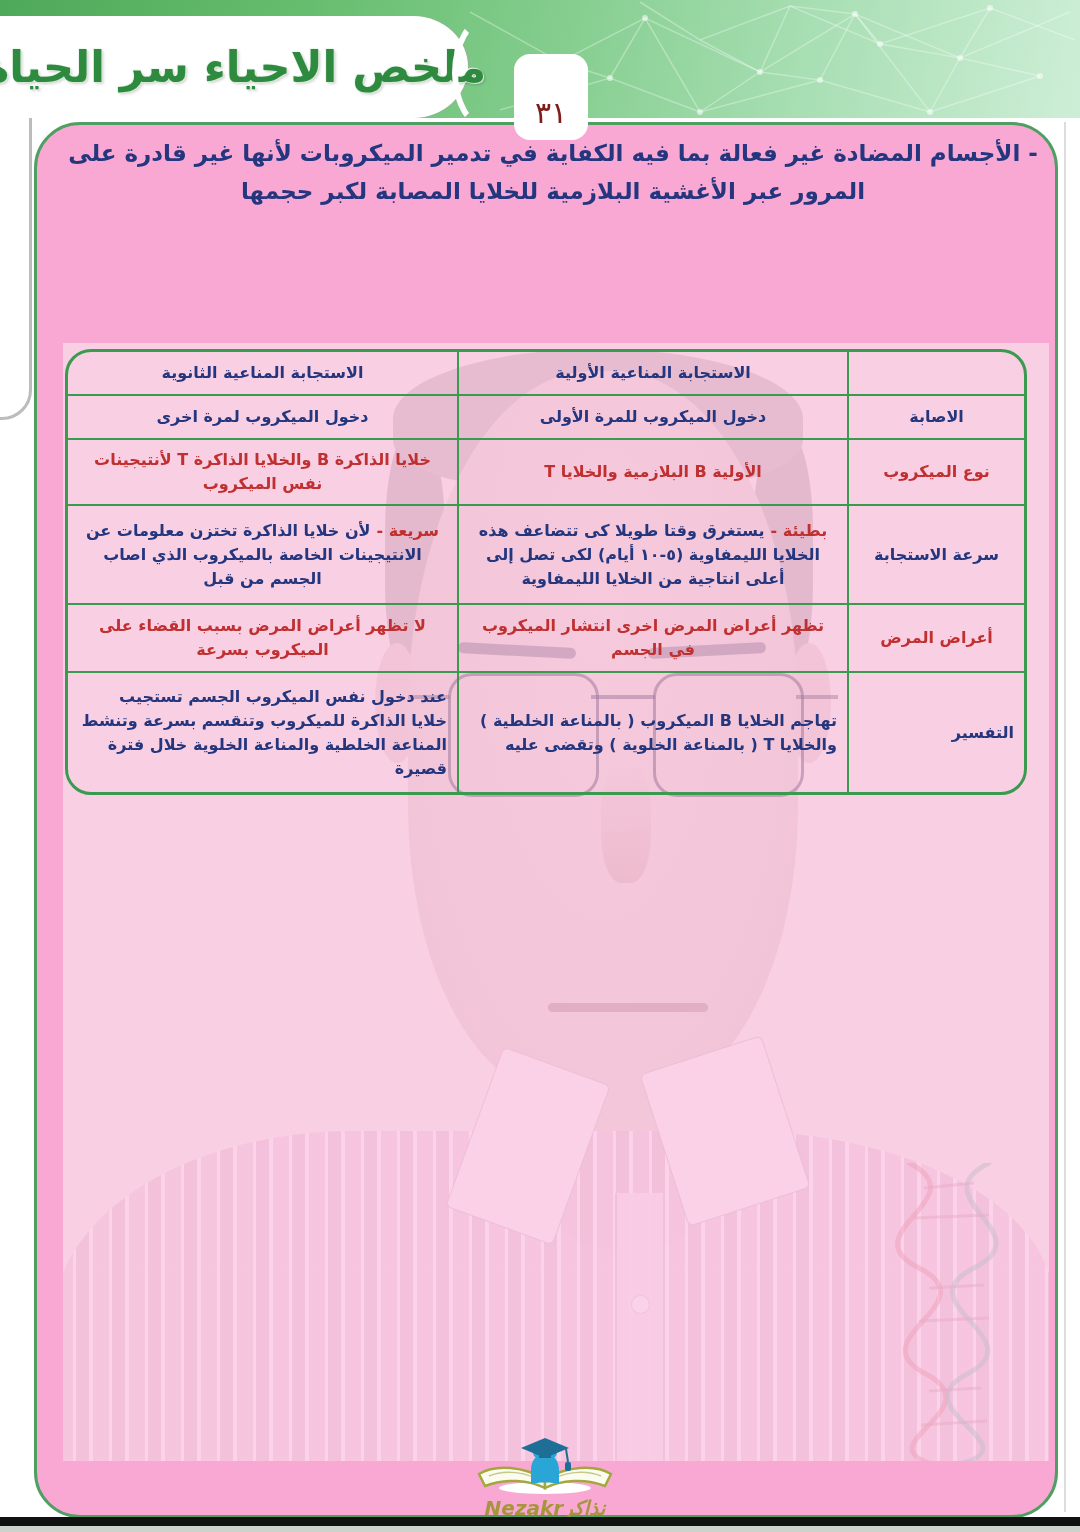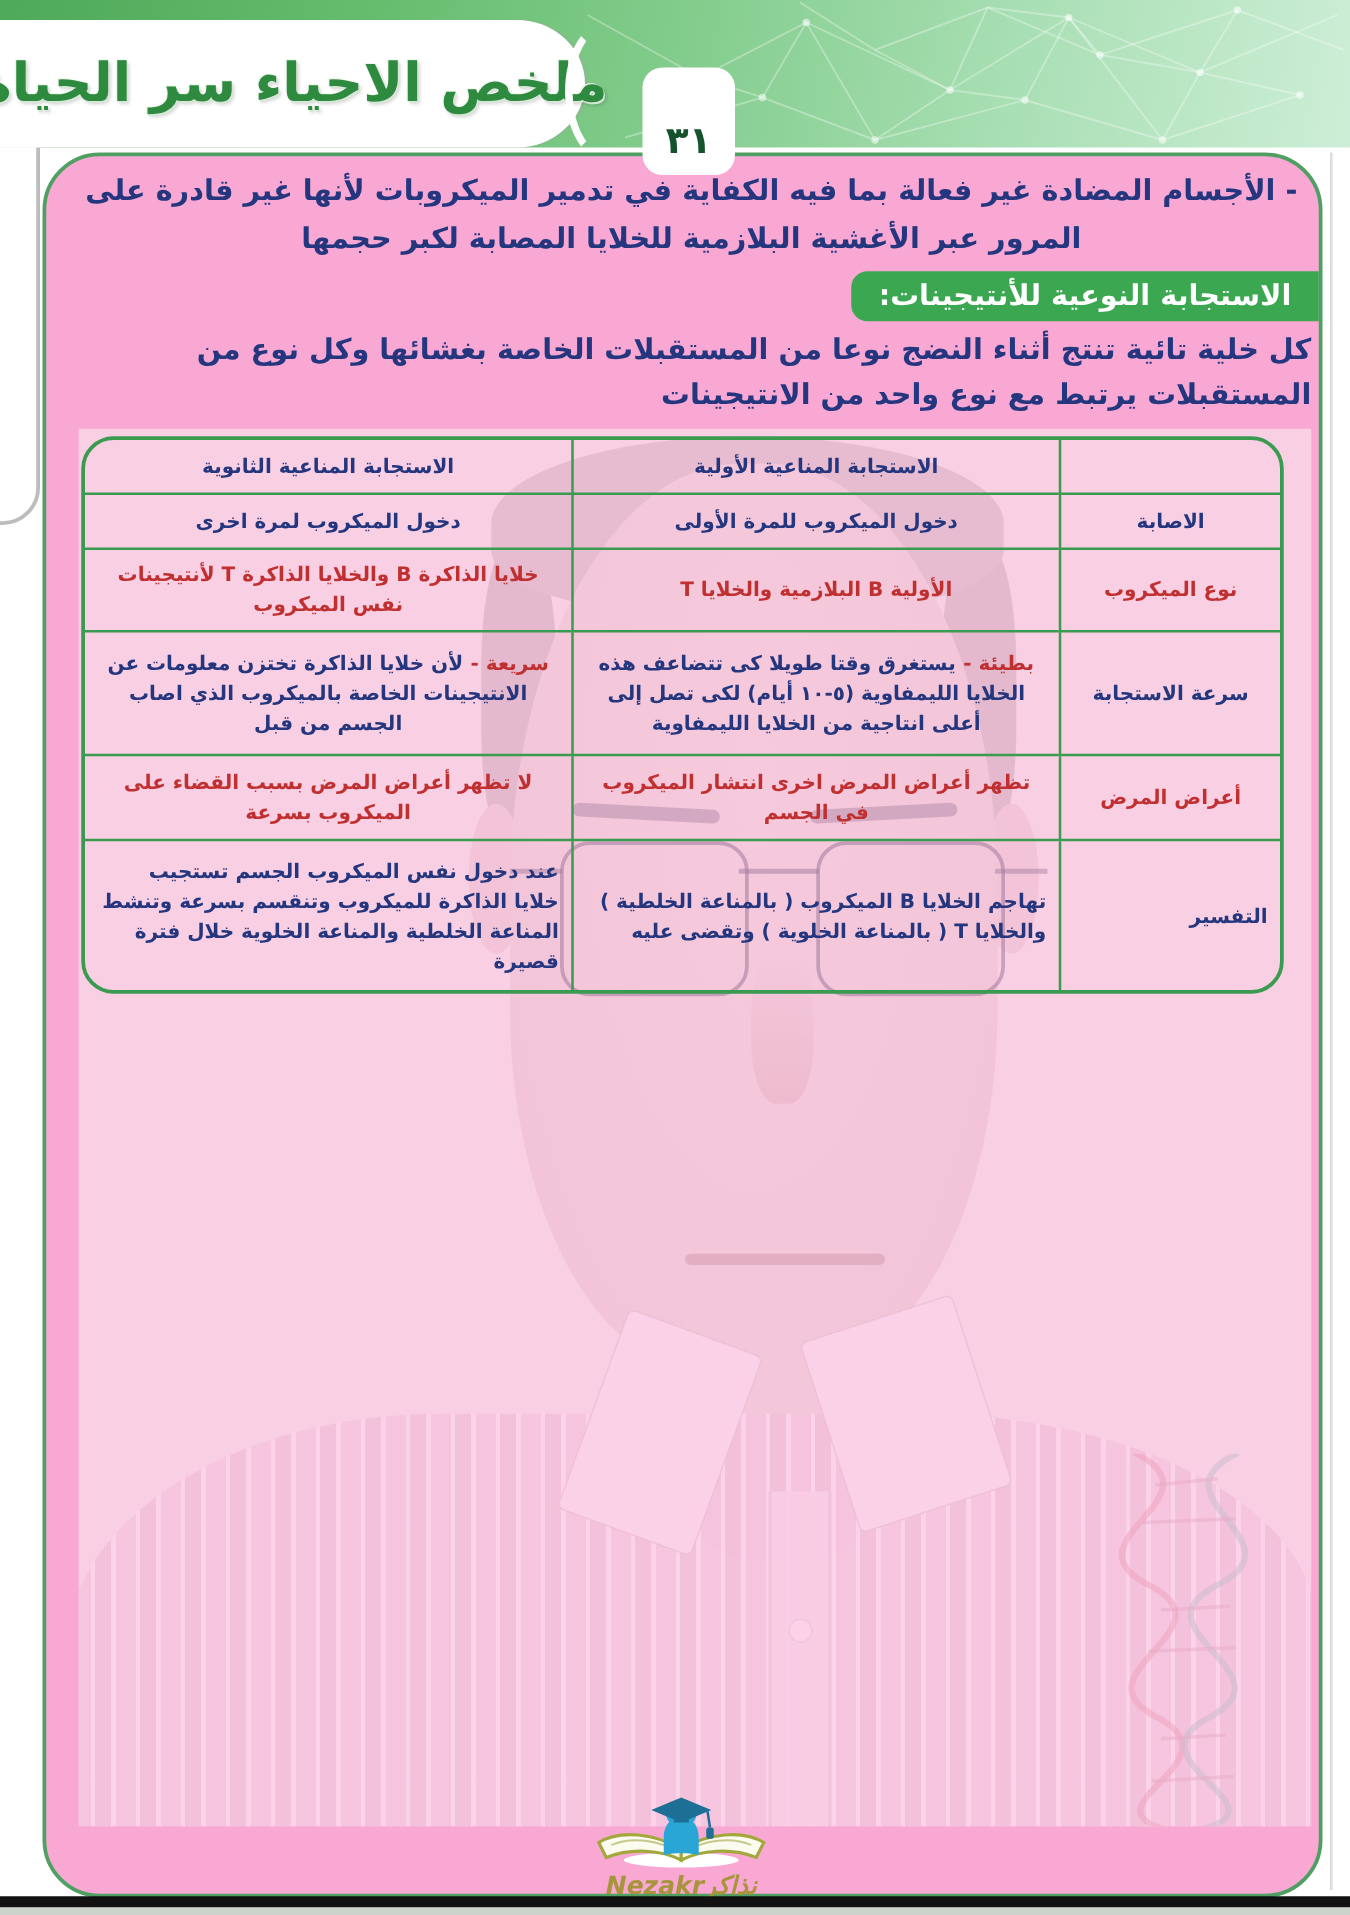--- a/index.html
+++ b/index.html
@@ -19,21 +19,21 @@
          box-shadow:2px 0 0 rgba(160,170,160,.45);z-index:5;
          display:flex;align-items:center;justify-content:center;}
   .plate-title{color:#2d8a3e;font-weight:bold;font-size:43px;white-space:nowrap;direction:rtl;
                text-shadow:1px 1px 0 #d8e6d8,-1px -1px 0 #eef5ee,2px 2px 3px rgba(0,0,0,.18);
                padding-left:26px;}
   .paren{position:absolute;left:452px;top:16px;width:58px;height:102px;border:6px solid transparent;
          border-left-color:#ffffff;border-radius:50%;z-index:6;}
 
   .tab{position:absolute;left:514px;top:54px;width:74px;height:86px;background:#ffffff;
        border-radius:16px;z-index:6;display:flex;align-items:flex-end;justify-content:center;}
-  .tab span{color:#14532d;font-size:30px;font-weight:bold;padding-bottom:10px;}
+  .tab span{color:#7f1d1d;font-size:30px;font-weight:normal;padding-bottom:10px;}
 
   
   .frame{position:absolute;left:34px;top:122px;width:1018px;height:1390px;
          border:3px solid #4f9f63;border-radius:46px;background:#f9a8d4;z-index:2;}
   .edge-line{position:absolute;left:1064px;top:122px;width:2px;height:1390px;background:#dcdcdc;z-index:1;}
 
   
   .watermark{position:absolute;left:0;top:0;width:1018px;height:1390px;border-radius:43px;
              overflow:hidden;opacity:.5;z-index:0;}
   .photo{position:absolute;left:26px;top:218px;width:986px;height:1118px;overflow:hidden;
@@ -192,23 +192,21 @@
               <line x1="50" y1="158" x2="120" y2="155"></line>
             <line x1="60" y1="228" x2="112" y2="225"></line>
               <line x1="52" y1="262" x2="118" y2="258"></line>
           </g>
         </svg>
       </div>
     </div>
 
     <div class="bullet">- الأجسام المضادة غير فعالة بما فيه الكفاية في تدمير الميكروبات لأنها غير قادرة على المرور عبر الأغشية البلازمية للخلايا المصابة لكبر حجمها</div>
 
-    <div class="badge">الاستجابة النوعية للأنتيجينات:</div>
-
-    <div class="para">كل خلية تائية تنتج أثناء النضج نوعا من المستقبلات الخاصة بغشائها وكل نوع من المستقبلات يرتبط مع نوع واحد من الانتيجينات</div>
+
 
     <div class="tablewrap">
       <table class="resp">
         <colgroup>
             <col style="width:176px">
             <col style="width:390px">
             <col>
           </colgroup>
         <tbody>
             <tr class="hr0">

